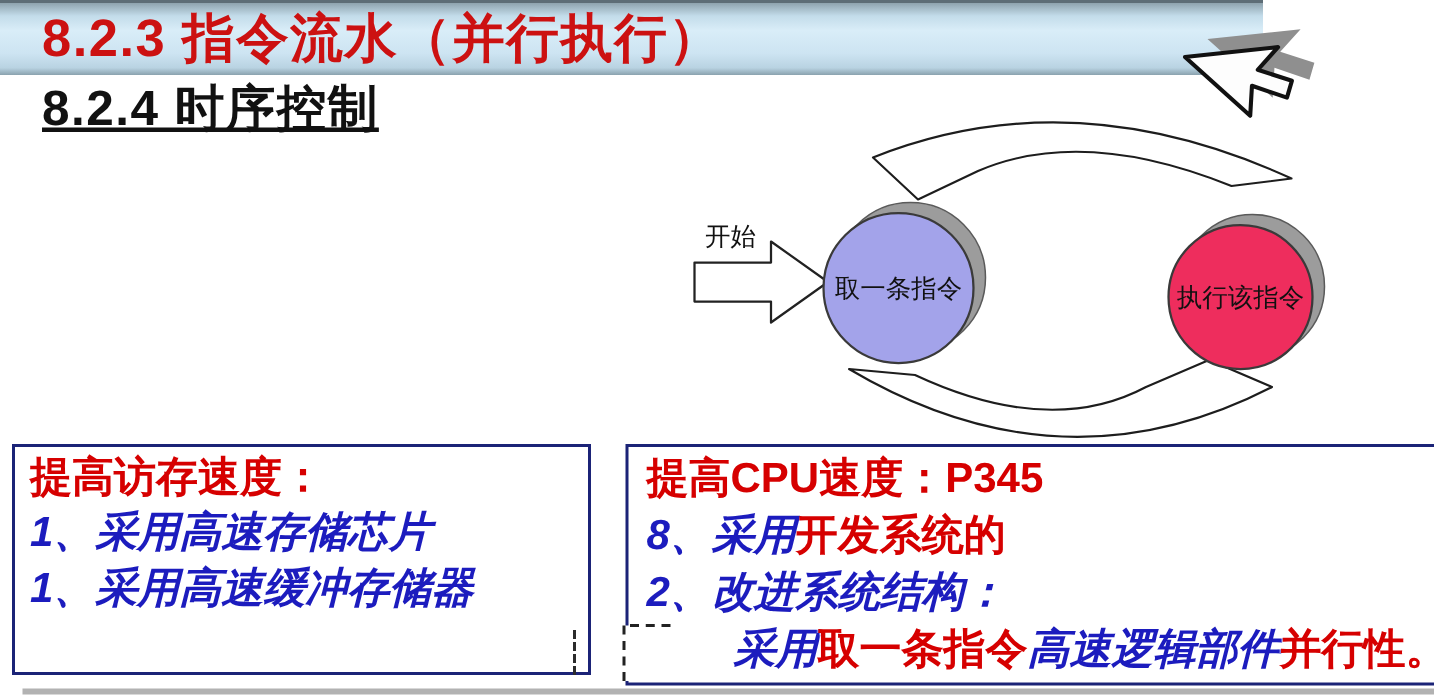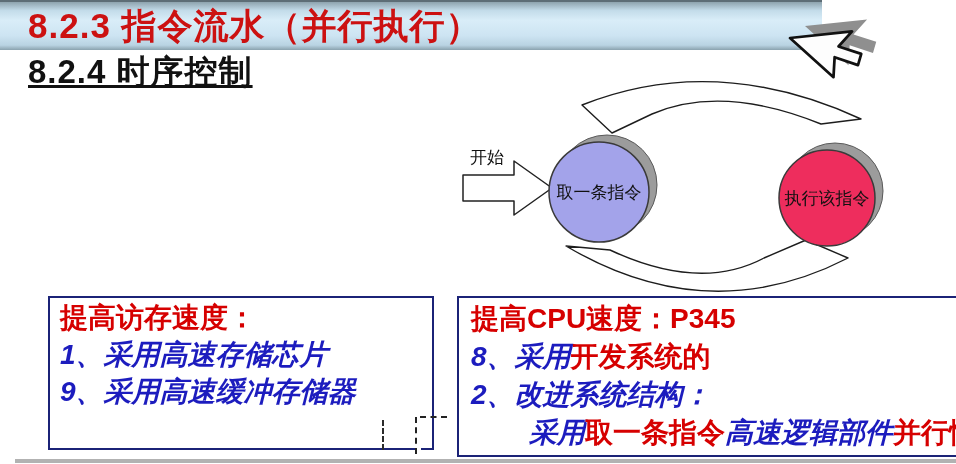--- a/index.html
+++ b/index.html
@@ -5,36 +5,37 @@
   html,body{margin:0;padding:0;background:#fff;}
   #slide{
     position:relative;width:956px;height:464px;overflow:hidden;
     background:#fff;font-family:"Liberation Sans",sans-serif;
   }
   
   .titlebar{
     position:absolute;left:0;top:0;width:822px;height:48px;z-index:1;
     background:linear-gradient(180deg,#8ea3ae 0%,#c3dcea 18%,#d9edf8 38%,#cde4f2 70%,#b9d3e2 90%,#8aa2ae 100%);
     border-top:2px solid #5d6d76;
+    padding-left:20px;
   }
   .titlebar .ttext{
     position:absolute;left:28px;top:0;line-height:47px;
     font-size:35px;font-weight:bold;color:#cc1111;letter-spacing:1px;white-space:nowrap;
   }
   .subtitle{
     position:absolute;left:28px;top:50px;z-index:1;
     font-size:33px;font-weight:bold;color:#111;letter-spacing:1px;white-space:nowrap;text-decoration:underline;
   }
   
   svg.diagram{position:absolute;left:0;top:0;z-index:2;pointer-events:none;}
   .circle-label{font-family:"Liberation Serif","DejaVu Serif",serif;font-size:17px;fill:#111;}
   
   .box{
     position:absolute;background:#fff;border:2px solid #1b2377;z-index:3;
-    font-weight:bold;white-space:nowrap;margin-left:40px;
+    font-weight:bold;white-space:nowrap;
   }
   .leftbox{left:8px;top:296px;width:372px;height:149px;padding:1px 0 0 10px;}
   .rightbox{left:417px;top:296px;width:527px;height:155px;padding:2px 0 0 12px;}
   .line{font-size:28px;line-height:37px;}
   .rightbox .line{line-height:38px;}
   .heading{color:#d60000;}
   .c-blue{color:#1c1cbe;font-style:italic;}
   .c-red{color:#d60000;}
   .indent{padding-left:58px;}
   .ghost{text-shadow:1px 1px 0 rgba(255,255,255,.65),-1px 0 0 rgba(255,255,255,.45);}
@@ -82,21 +83,21 @@
 
     <g>
       <path transform="translate(805,26) rotate(-48) scale(3.9)" d="M0 0 L0 15 L4 11.8 L6.5 17.6 L9.2 16.3 L6.7 10.7 L11.9 10.7 Z" fill="#8f8f8f"></path>
       <path transform="translate(790,38) rotate(-48) scale(3.9)" d="M0 0 L0 15 L4 11.8 L6.5 17.6 L9.2 16.3 L6.7 10.7 L11.9 10.7 Z" fill="#fdfdfd" stroke="#111" stroke-width="0.7" stroke-linejoin="round"></path>
     </g>
   </svg>
 
   <div class="box leftbox">
     <div class="line heading">提高访存速度：</div>
     <div class="line"><span class="c-blue">1、采用高速存储芯片</span></div>
-    <div class="line"><span class="c-blue">9、采用高速缓冲存储器</span></div>
+    <div class="line"><span class="c-blue">1、采用高速缓冲存储器</span></div>
   </div>
 
   <div class="box rightbox">
     <div class="line heading">提高CPU速度：P345</div>
     <div class="line"><span class="c-blue">8、采用</span><span class="c-red">开发系统的</span></div>
     <div class="line"><span class="c-blue">2、改进系统结构：</span></div>
     <div class="line indent ghost"><span class="c-blue">采用</span><span class="c-red">取一条指令</span><span class="c-blue">高速逻辑部件</span><span class="c-red">并行性。</span></div>
   </div>
 
   <div class="dash-v1"></div>

